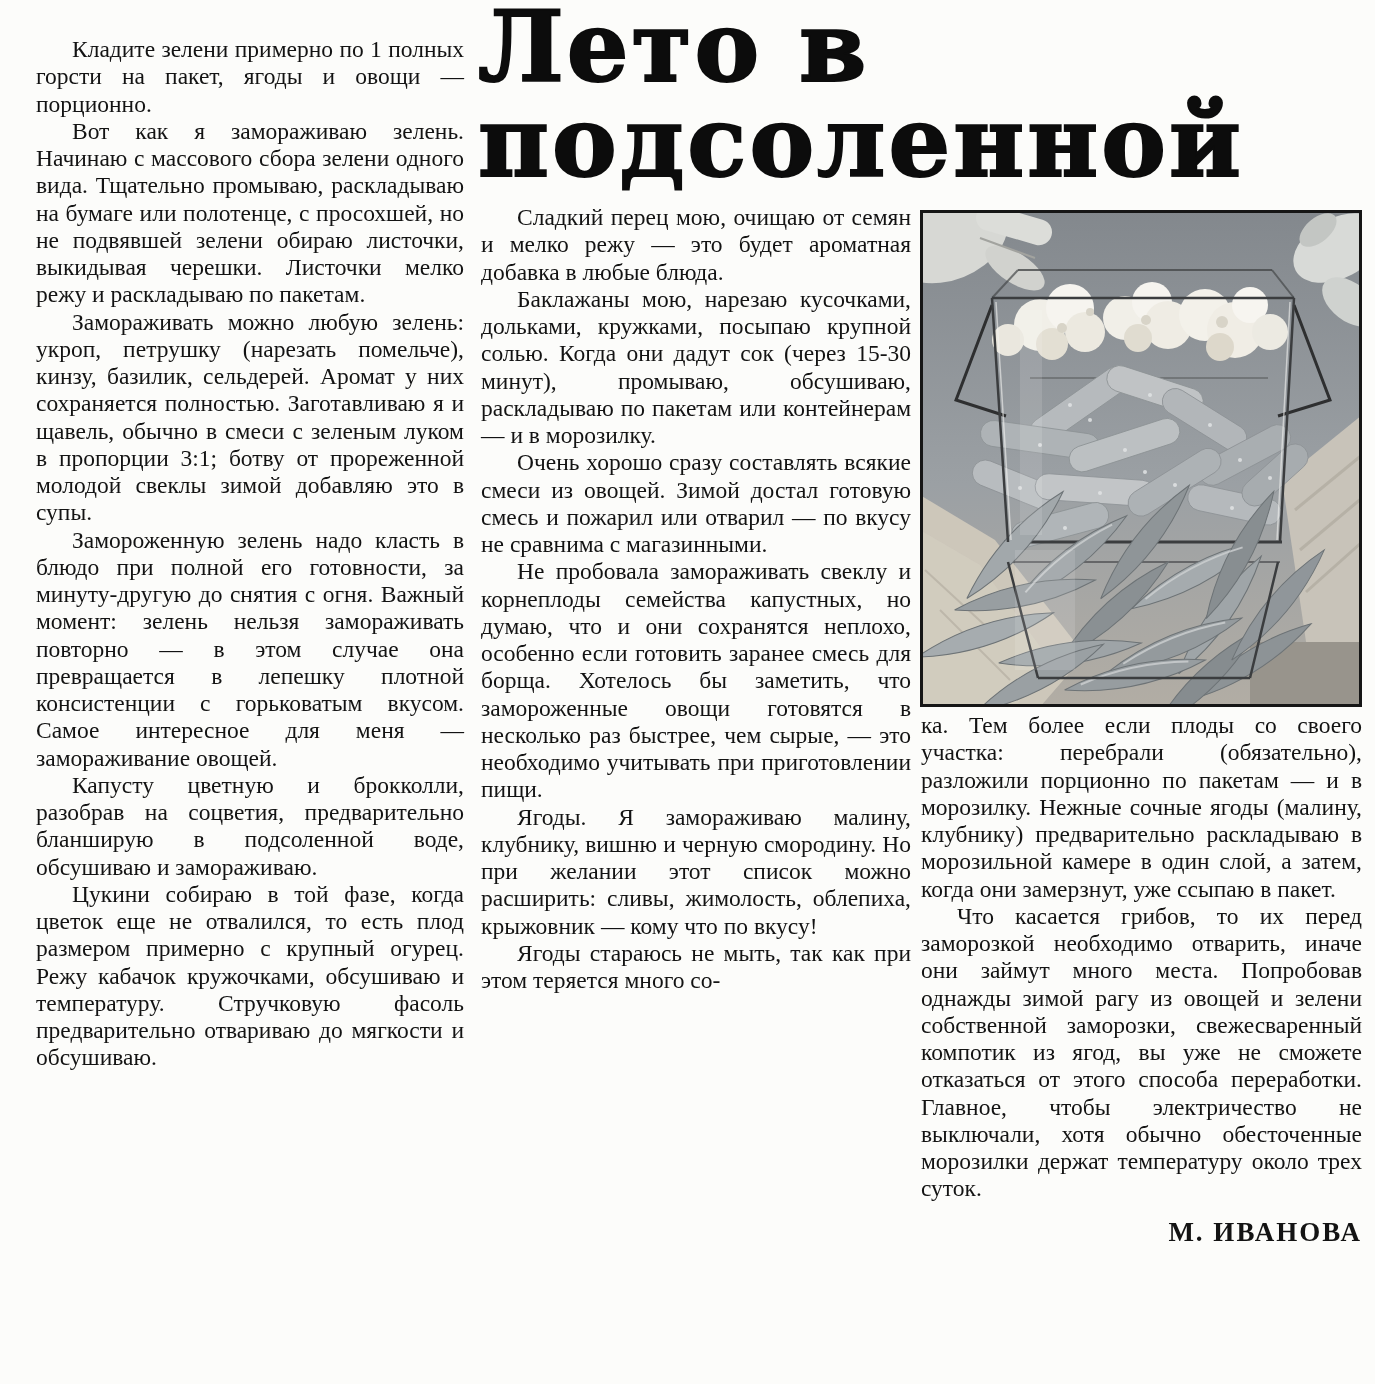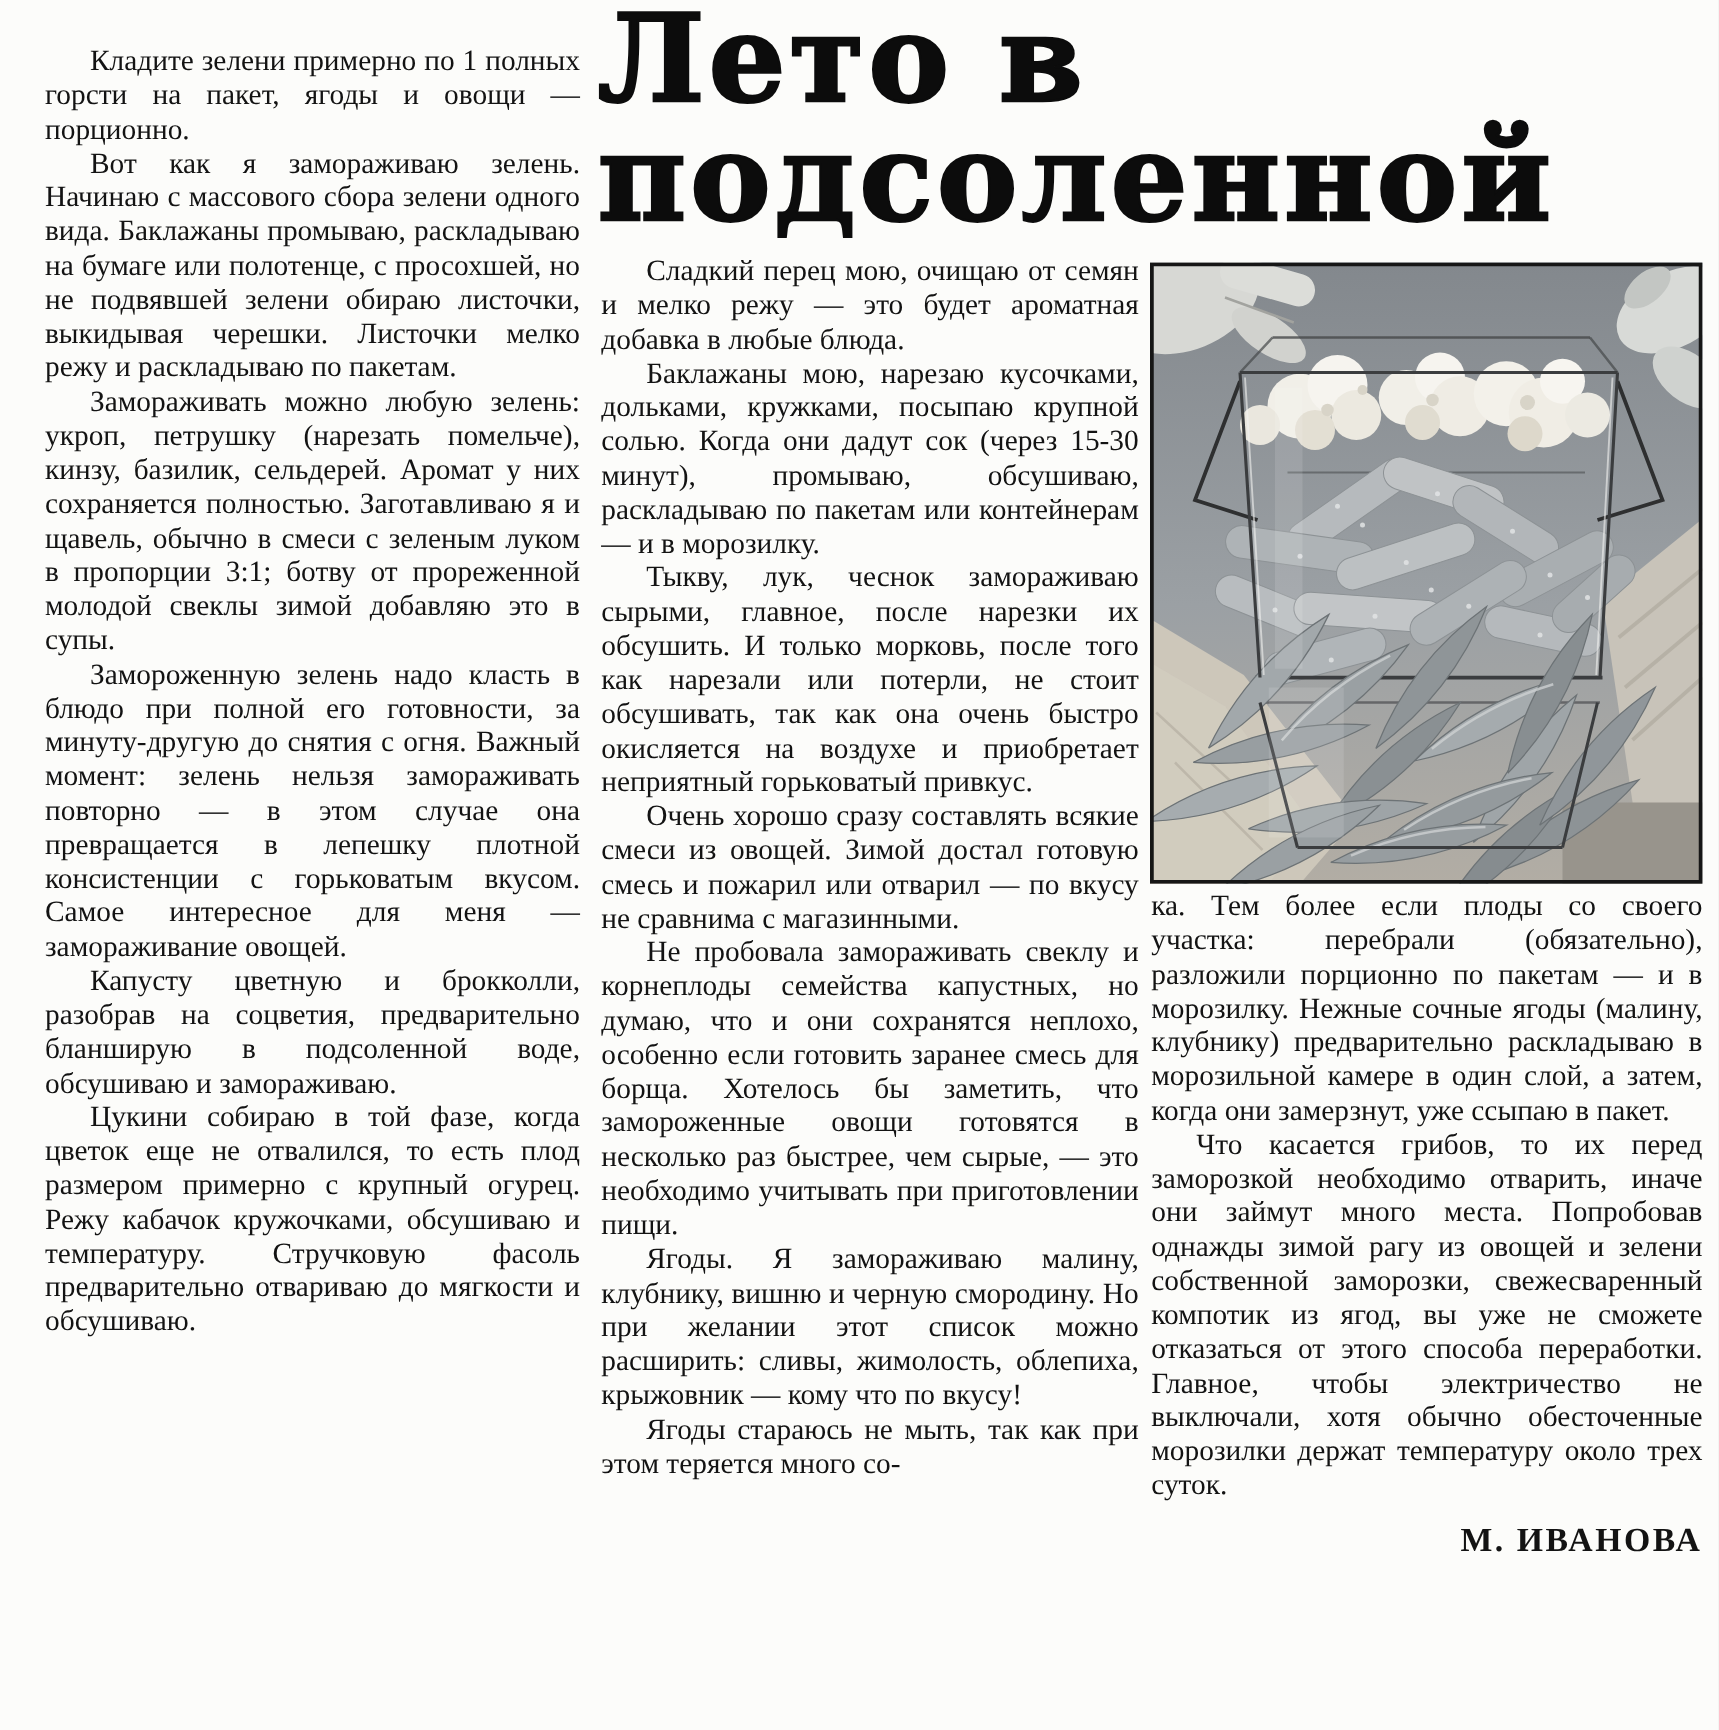--- a/index.html
+++ b/index.html
@@ -58,31 +58,30 @@
 
 <div class="page">
 
   <h1 class="title">
     <span class="tline">Лето в</span>
     <span class="tline">подсоленной</span>
   </h1>
 
   <div class="col col1">
     <p>Кладите зелени примерно по 1 полных горсти на пакет, ягоды и овощи — порционно.</p>
-    <p>Вот как я замораживаю зелень. Начинаю с массового сбора зелени одного вида. Баклажаны промываю, раскладываю на бумаге или полотенце, с просохшей, но не подвявшей зелени обираю листочки, выкидывая черешки. Листочки мелко режу и раскладываю по пакетам.</p>
+    <p>Вот как я замораживаю зелень. Начинаю с массового сбора зелени одного вида. Тщательно промываю, раскладываю на бумаге или полотенце, с просохшей, но не подвявшей зелени обираю листочки, выкидывая черешки. Листочки мелко режу и раскладываю по пакетам.</p>
     <p>Замораживать можно любую зелень: укроп, петрушку (нарезать помельче), кинзу, базилик, сельдерей. Аромат у них сохраняется полностью. Заготавливаю я и щавель, обычно в смеси с зеленым луком в пропорции 3:1; ботву от прореженной молодой свеклы зимой добавляю это в супы.</p>
     <p>Замороженную зелень надо класть в блюдо при полной его готовности, за минуту-другую до снятия с огня. Важный момент: зелень нельзя замораживать повторно — в этом случае она превращается в лепешку плотной консистенции с горьковатым вкусом. Самое интересное для меня — замораживание овощей.</p>
     <p>Капусту цветную и брокколли, разобрав на соцветия, предварительно бланширую в подсоленной воде, обсушиваю и замораживаю.</p>
     <p>Цукини собираю в той фазе, когда цветок еще не отвалился, то есть плод размером примерно с крупный огурец. Режу кабачок кружочками, обсушиваю и температуру. Стручковую фасоль предварительно отвариваю до мягкости и обсушиваю.</p>
   </div>
 
   <div class="col col2">
     <p>Сладкий перец мою, очищаю от семян и мелко режу — это будет ароматная добавка в любые блюда.</p>
     <p>Баклажаны мою, нарезаю кусочками, дольками, кружками, посыпаю крупной солью. Когда они дадут сок (через 15-30 минут), промываю, обсушиваю, раскладываю по пакетам или контейнерам — и в морозилку.</p>
-    <p>Тыкву, лук, чеснок замораживаю сырыми, главное, после нарезки их обсушить. И только морковь, после того как нарезали или потерли, не стоит обсушивать, так как она очень быстро окисляется на воздухе и приобретает неприятный горьковатый привкус.</p>
     <p>Очень хорошо сразу составлять всякие смеси из овощей. Зимой достал готовую смесь и пожарил или отварил — по вкусу не сравнима с магазинными.</p>
     <p>Не пробовала замораживать свеклу и корнеплоды семейства капустных, но думаю, что и они сохранятся неплохо, особенно если готовить заранее смесь для борща. Хотелось бы заметить, что замороженные овощи готовятся в несколько раз быстрее, чем сырые, — это необходимо учитывать при приготовлении пищи.</p>
     <p>Ягоды. Я замораживаю малину, клубнику, вишню и черную смородину. Но при желании этот список можно расширить: сливы, жимолость, облепиха, крыжовник — кому что по вкусу!</p>
     <p>Ягоды стараюсь не мыть, так как при этом теряется много со-</p>
   </div>
 
   <figure class="photo" aria-label="Черно-белое фото: замороженные овощи — цветная капуста, морковь и стручки фасоли — в прозрачном контейнере с проволочной рамкой">
     <svg viewBox="0 0 442 497" preserveAspectRatio="none">
       <defs>
         <linearGradient id="pbg" x1="0" y1="0" x2="0" y2="1">

